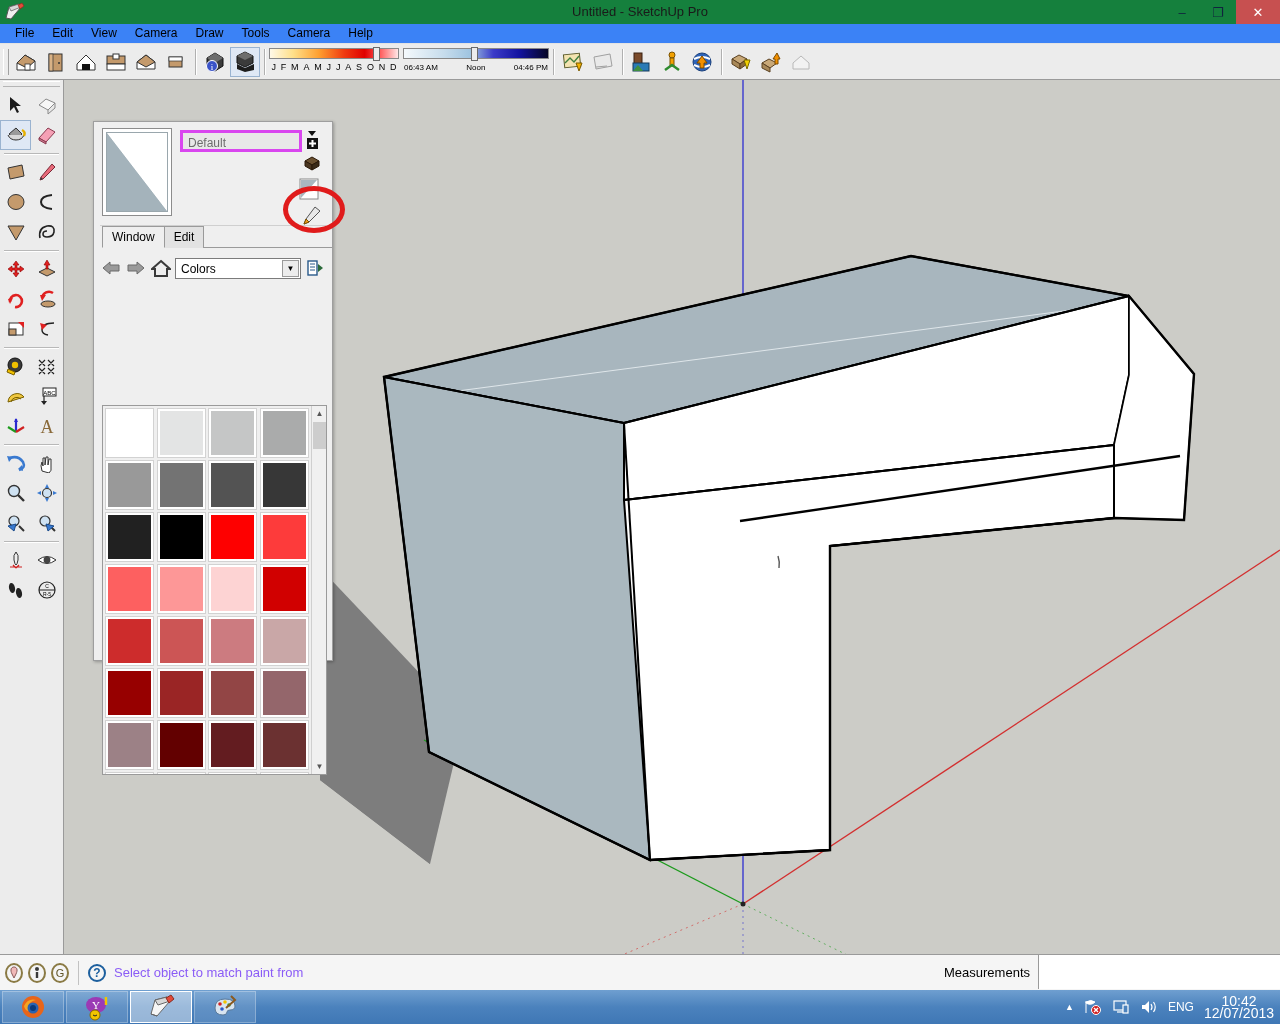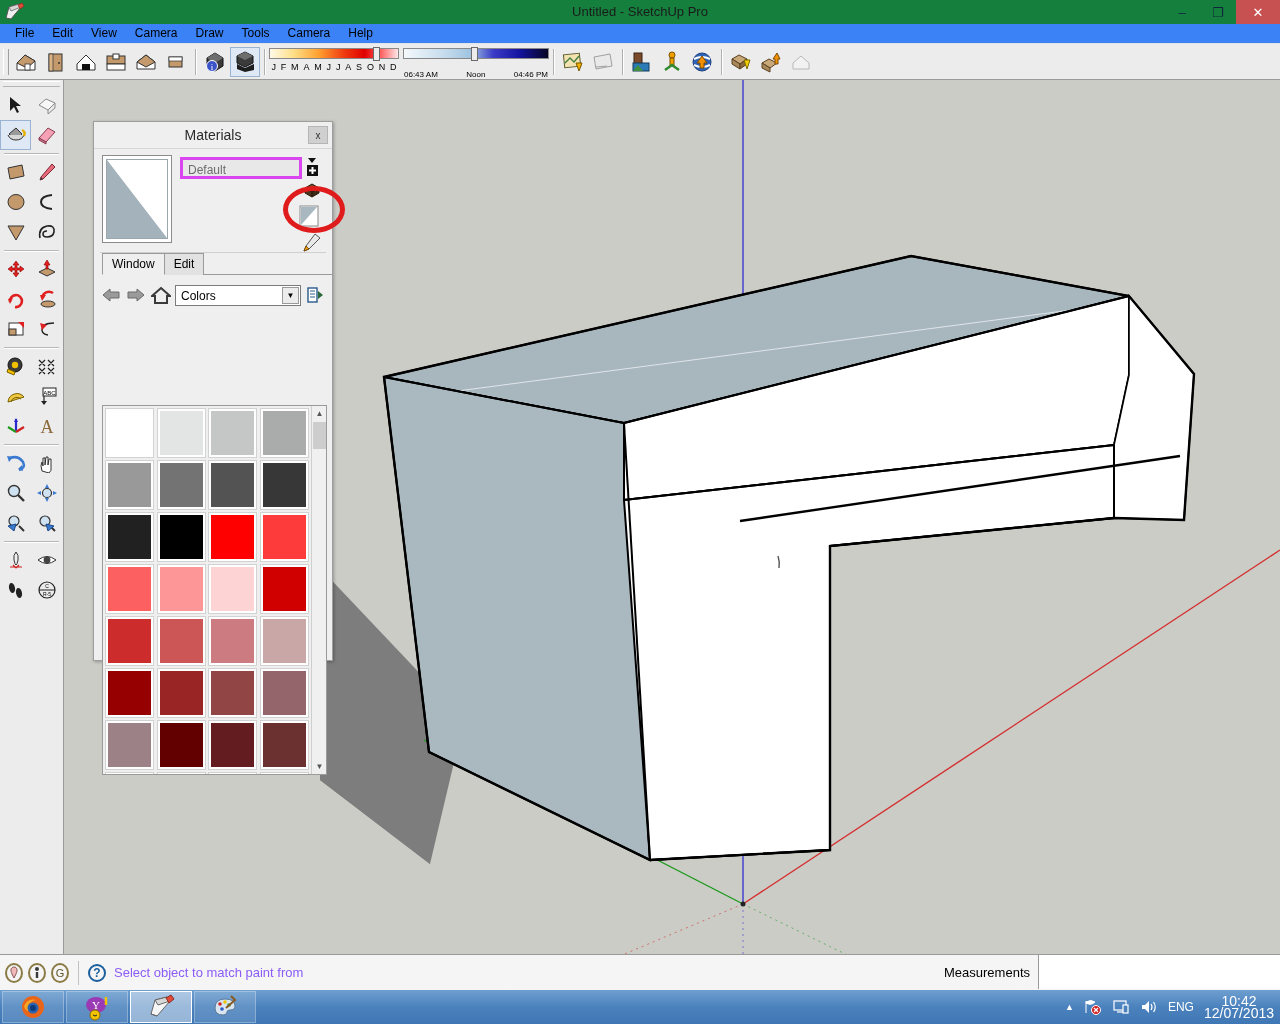--- a/index.html
+++ b/index.html
@@ -55,21 +55,21 @@
     position:absolute; top:1px; left:0; width:130px; height:11px;
     border:1px solid #888;
   }
   .slider-months{ background:linear-gradient(to right,#fff9e8 0%, #ffe08a 18%, #ffa030 38%, #ef3a10 58%, #e00000 74%, #ff5c5c 86%, #ffe6e6 100%); }
   .slider-time{ background:linear-gradient(to right,#f4f9fc 0%, #c6dcec 28%, #9fc4e0 46%, #3b3bc8 62%, #1414a0 80%, #050524 100%); }
   .slider-labels{
     position:absolute; top:13px; left:0; width:130px; height:14px;
     display:flex; justify-content:space-around; align-items:center;
     font-size:9px; color:#000; font-family:"Liberation Sans", sans-serif;
   }
-  .slider-labels.times{ justify-content:space-between; padding:15px 1px; font-size:8px;}
+  .slider-labels.times{ justify-content:space-between; padding:8px 1px; font-size:8px;}
   .slider-thumb{
     position:absolute; top:0px; width:7px; height:14px;
     background:#ececec; border:1px solid #6a6a6a;
   }
 
   
   #leftbar{
     position:absolute; left:0; top:80px; width:64px; height:874px;
     background:#ececec; border-right:1px solid #9a9a9a;
   }
@@ -702,24 +702,20 @@
 
     <line x1="676" y1="441" x2="1116" y2="376" stroke="#000" stroke-width="2.4"></line>
     <path d="M714,476 q2,6 1,12" stroke="#555" stroke-width="1.4" fill="none"></path>
 
     <circle cx="679" cy="824" r="2.5" fill="#222"></circle>
   </svg>
 </div>
 
 <div id="materials">
 
-  <div id="mat-titlebar">
-    <div id="mat-title">Materials</div>
-    <div id="mat-close">x</div>
-  </div>
 
   <div id="mat-top">
     <div id="mat-swatch-big">
       <div class="diag"></div>
     </div>
     <div id="mat-name">Default</div>
 
     <div class="mat-sidebtn" style="top:2px">
       <svg width="20" height="22" viewBox="0 0 20 22">
         <path d="M6 2 L14 2 L10 7 Z" fill="#111"></path>

